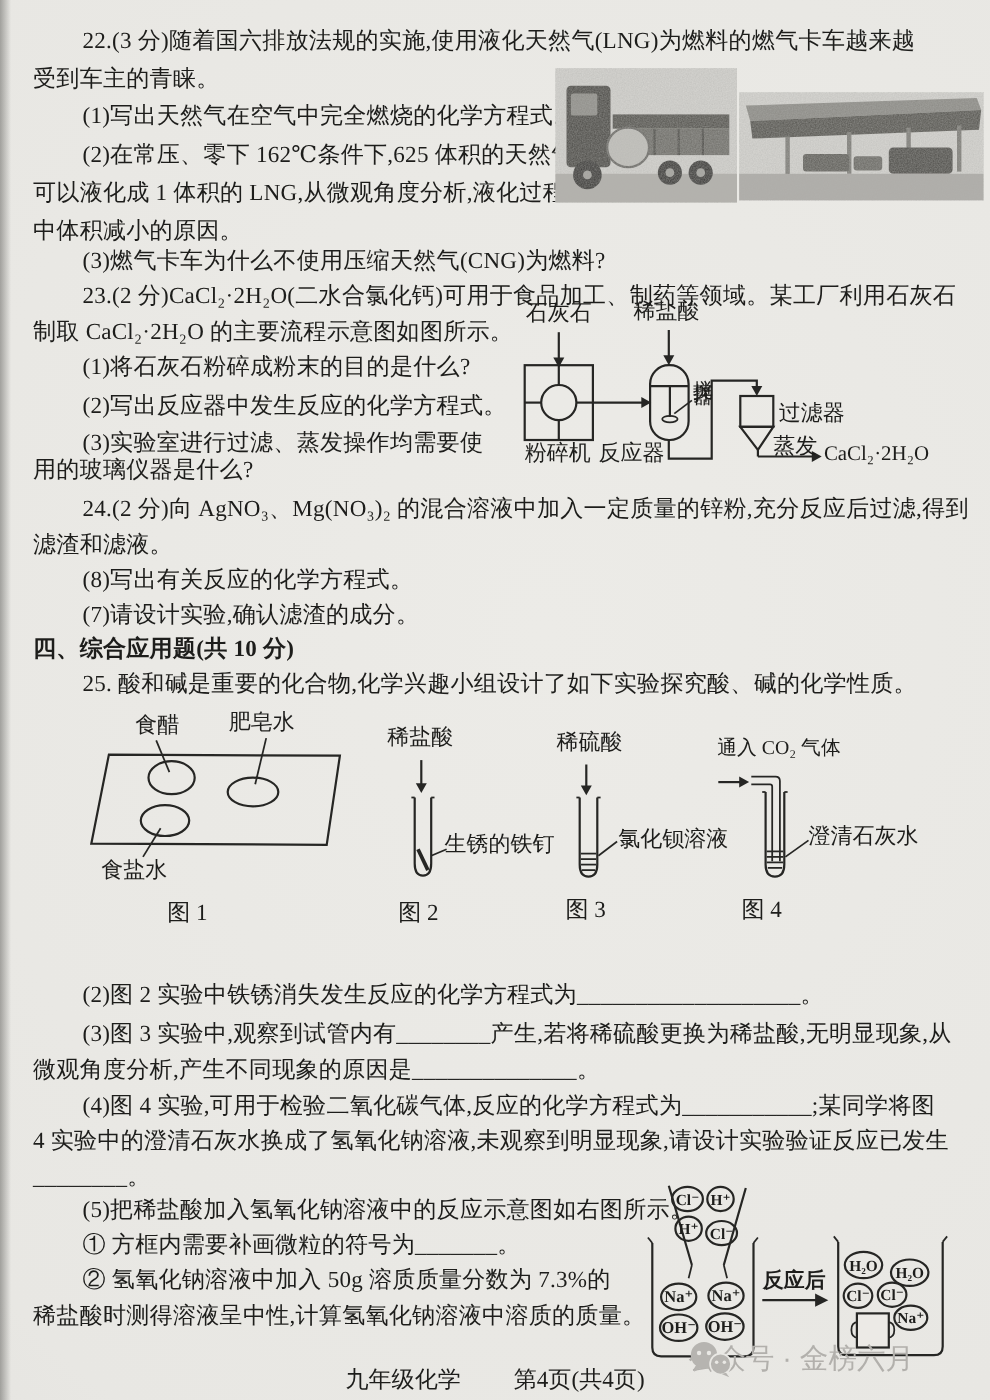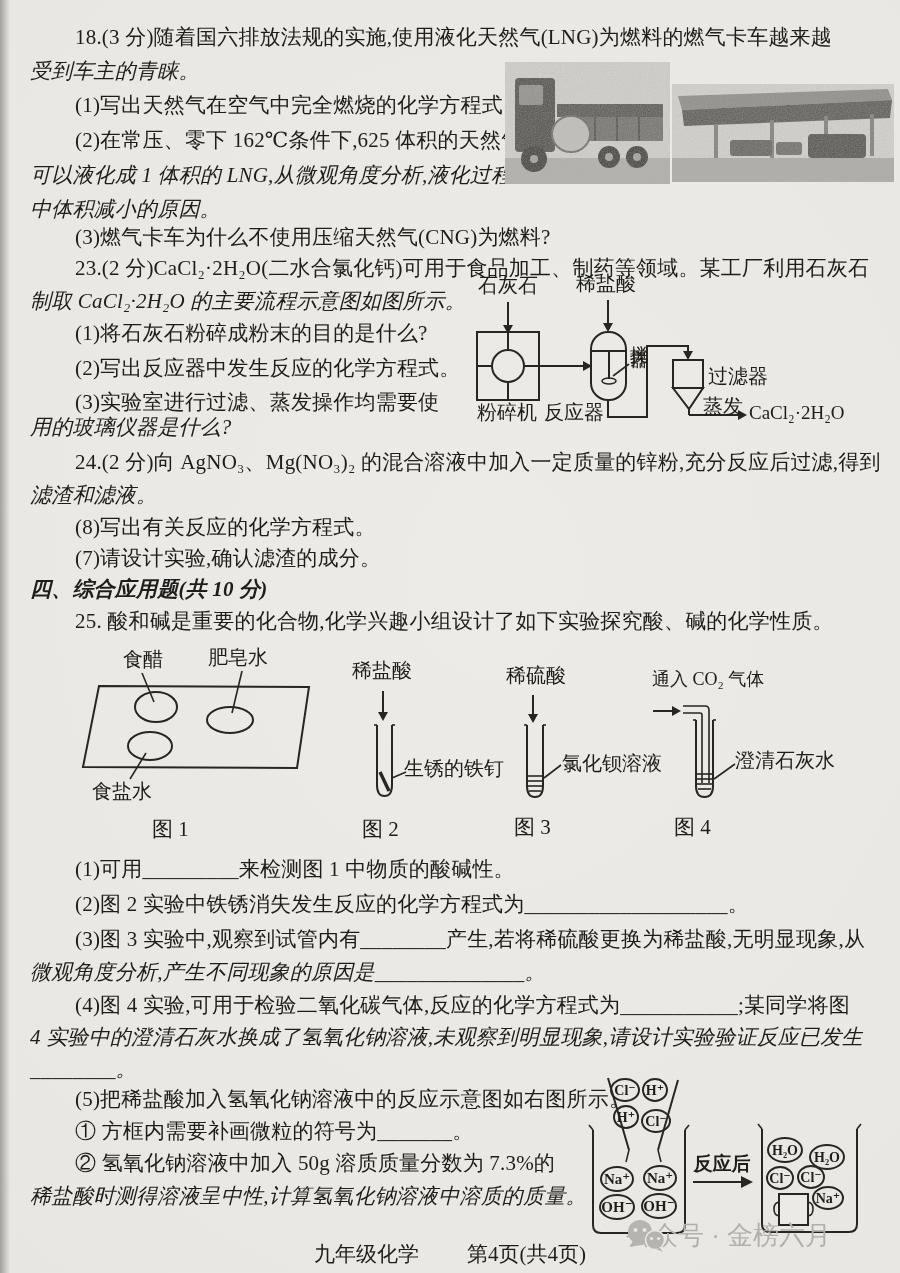--- a/index.html
+++ b/index.html
@@ -6,21 +6,21 @@
   .page{
     position:relative;width:900px;height:1273px;overflow:hidden;
     background:radial-gradient(130% 110% at 55% 45%, #ecebe7 0%, #e8e7e3 60%, #deddd9 100%);
     font-family:"Liberation Serif","DejaVu Serif",serif;
     color:#1d1d1b;
   }
   .edge-left{position:absolute;left:0;top:0;width:10px;height:1273px;
     background:linear-gradient(90deg,rgba(45,45,42,.38),rgba(45,45,42,0));}
   .ln{position:absolute;white-space:nowrap;font-size:21px;line-height:26px;letter-spacing:.2px;}
   .in{left:75px;}
-  .m{left:30px;font-style:italic;}
+  .m{left:30px;}
   .bold{font-weight:bold;}
   .lbl{position:absolute;white-space:nowrap;font-size:20px;line-height:22px;}
   .cap{position:absolute;white-space:nowrap;font-size:21px;}
   .vert{writing-mode:vertical-rl;text-orientation:upright;letter-spacing:3px;font-size:18px;line-height:18px;}
   svg{position:absolute;overflow:visible;}
   .stroke{fill:none;stroke:#262624;stroke-width:2;}
   .stroke-thin{fill:none;stroke:#262624;stroke-width:1.6;}
   .fillshape{fill:#262624;stroke:none;}
   .iontext{font-family:"Liberation Serif","DejaVu Serif",serif;font-weight:bold;fill:#1d1d1b;text-anchor:middle;}
   .footer{position:absolute;left:0;top:1240px;width:900px;text-align:center;font-size:21px;}
@@ -28,21 +28,21 @@
   .watermark{position:absolute;left:626px;top:1218px;display:flex;align-items:center;gap:7px;
     color:#b2b0ac;font-size:26px;font-family:"Liberation Sans","DejaVu Sans",sans-serif;z-index:6;white-space:nowrap;}
   .photo{position:absolute;}
 </style>
 </head>
 <body>
 
 <div class="page">
   <div class="edge-left"></div>
 
-  <div class="ln in" style="top:24px">18.(3 分)随着国六排放法规的实施,使用液化天然气(LNG)为燃料的燃气卡车越来越</div>
+  <div class="ln in" style="top:24px">22.(3 分)随着国六排放法规的实施,使用液化天然气(LNG)为燃料的燃气卡车越来越</div>
   <div class="ln m" style="top:58px">受到车主的青睐。</div>
   <div class="ln in" style="top:92px">(1)写出天然气在空气中完全燃烧的化学方程式。</div>
   <div class="ln in" style="top:127px">(2)在常压、零下 162℃条件下,625 体积的天然气</div>
   <div class="ln m" style="top:162px">可以液化成 1 体积的 LNG,从微观角度分析,液化过程</div>
   <div class="ln m" style="top:196px">中体积减小的原因。</div>
   <div class="ln in" style="top:224px">(3)燃气卡车为什么不使用压缩天然气(CNG)为燃料?</div>
 
   <svg class="photo" style="left:505px;top:62px" width="165" height="122" viewBox="0 0 165 122">
     <defs>
       <filter id="grain1" x="0" y="0" width="100%" height="100%">
@@ -205,21 +205,20 @@
     <line class="stroke-thin" x1="52" y1="129" x2="67" y2="129"></line>
     <line class="stroke-thin" x1="52" y1="134" x2="67" y2="134"></line>
     <line class="stroke-thin" x1="52" y1="139" x2="67" y2="139"></line>
     <line class="stroke-thin" x1="53" y1="144" x2="66" y2="144"></line>
     <line class="stroke-thin" x1="69" y1="134" x2="90" y2="119"></line>
   </svg>
   <div class="lbl" style="left:652px;top:668px;font-size:18px">通入 CO₂ 气体</div>
   <div class="lbl" style="left:735px;top:749px">澄清石灰水</div>
   <div class="cap" style="left:674px;top:813px">图 4</div>
 
-  <div class="ln in" style="top:856px">(1)可用_________来检测图 1 中物质的酸碱性。</div>
   <div class="ln in" style="top:891px">(2)图 2 实验中铁锈消失发生反应的化学方程式为___________________。</div>
   <div class="ln in" style="top:926px">(3)图 3 实验中,观察到试管内有________产生,若将稀硫酸更换为稀盐酸,无明显现象,从</div>
   <div class="ln m" style="top:959px">微观角度分析,产生不同现象的原因是______________。</div>
   <div class="ln in" style="top:992px">(4)图 4 实验,可用于检验二氧化碳气体,反应的化学方程式为___________;某同学将图</div>
   <div class="ln m" style="top:1024px">4 实验中的澄清石灰水换成了氢氧化钠溶液,未观察到明显现象,请设计实验验证反应已发生</div>
   <div class="ln m" style="top:1056px">________。</div>
   <div class="ln in" style="top:1086px">(5)把稀盐酸加入氢氧化钠溶液中的反应示意图如右图所示。</div>
   <div class="ln in" style="top:1118px">① 方框内需要补画微粒的符号为_______。</div>
   <div class="ln in" style="top:1150px">② 氢氧化钠溶液中加入 50g 溶质质量分数为 7.3%的</div>
   <div class="ln m" style="top:1183px">稀盐酸时测得溶液呈中性,计算氢氧化钠溶液中溶质的质量。</div>

